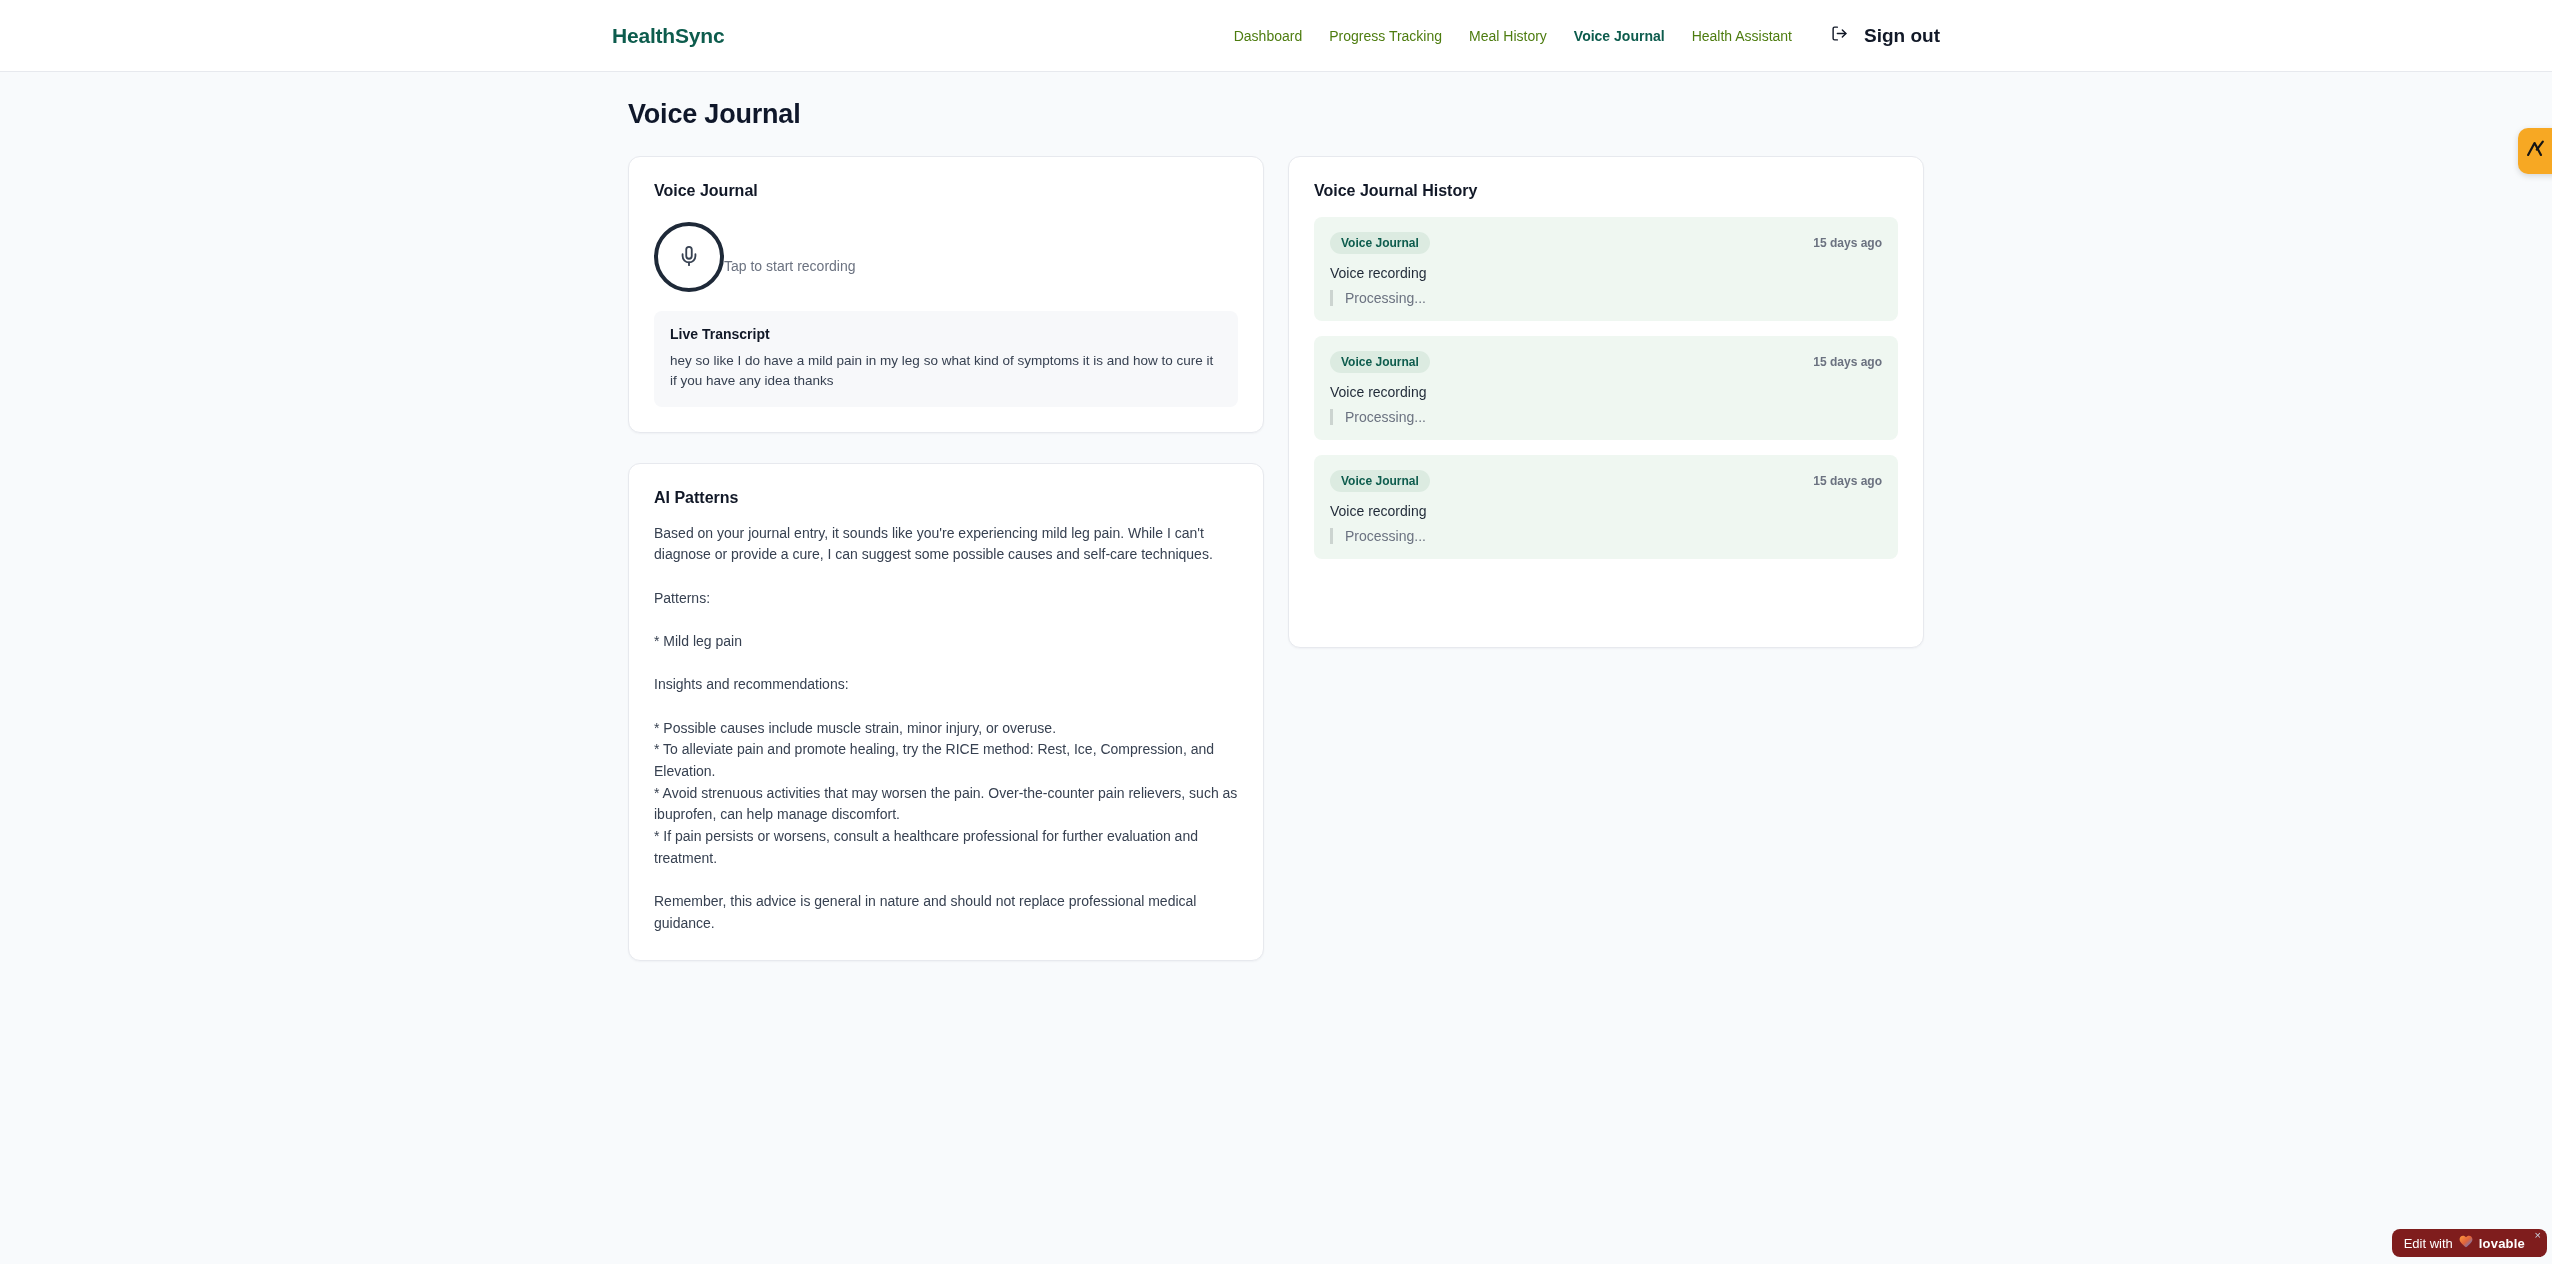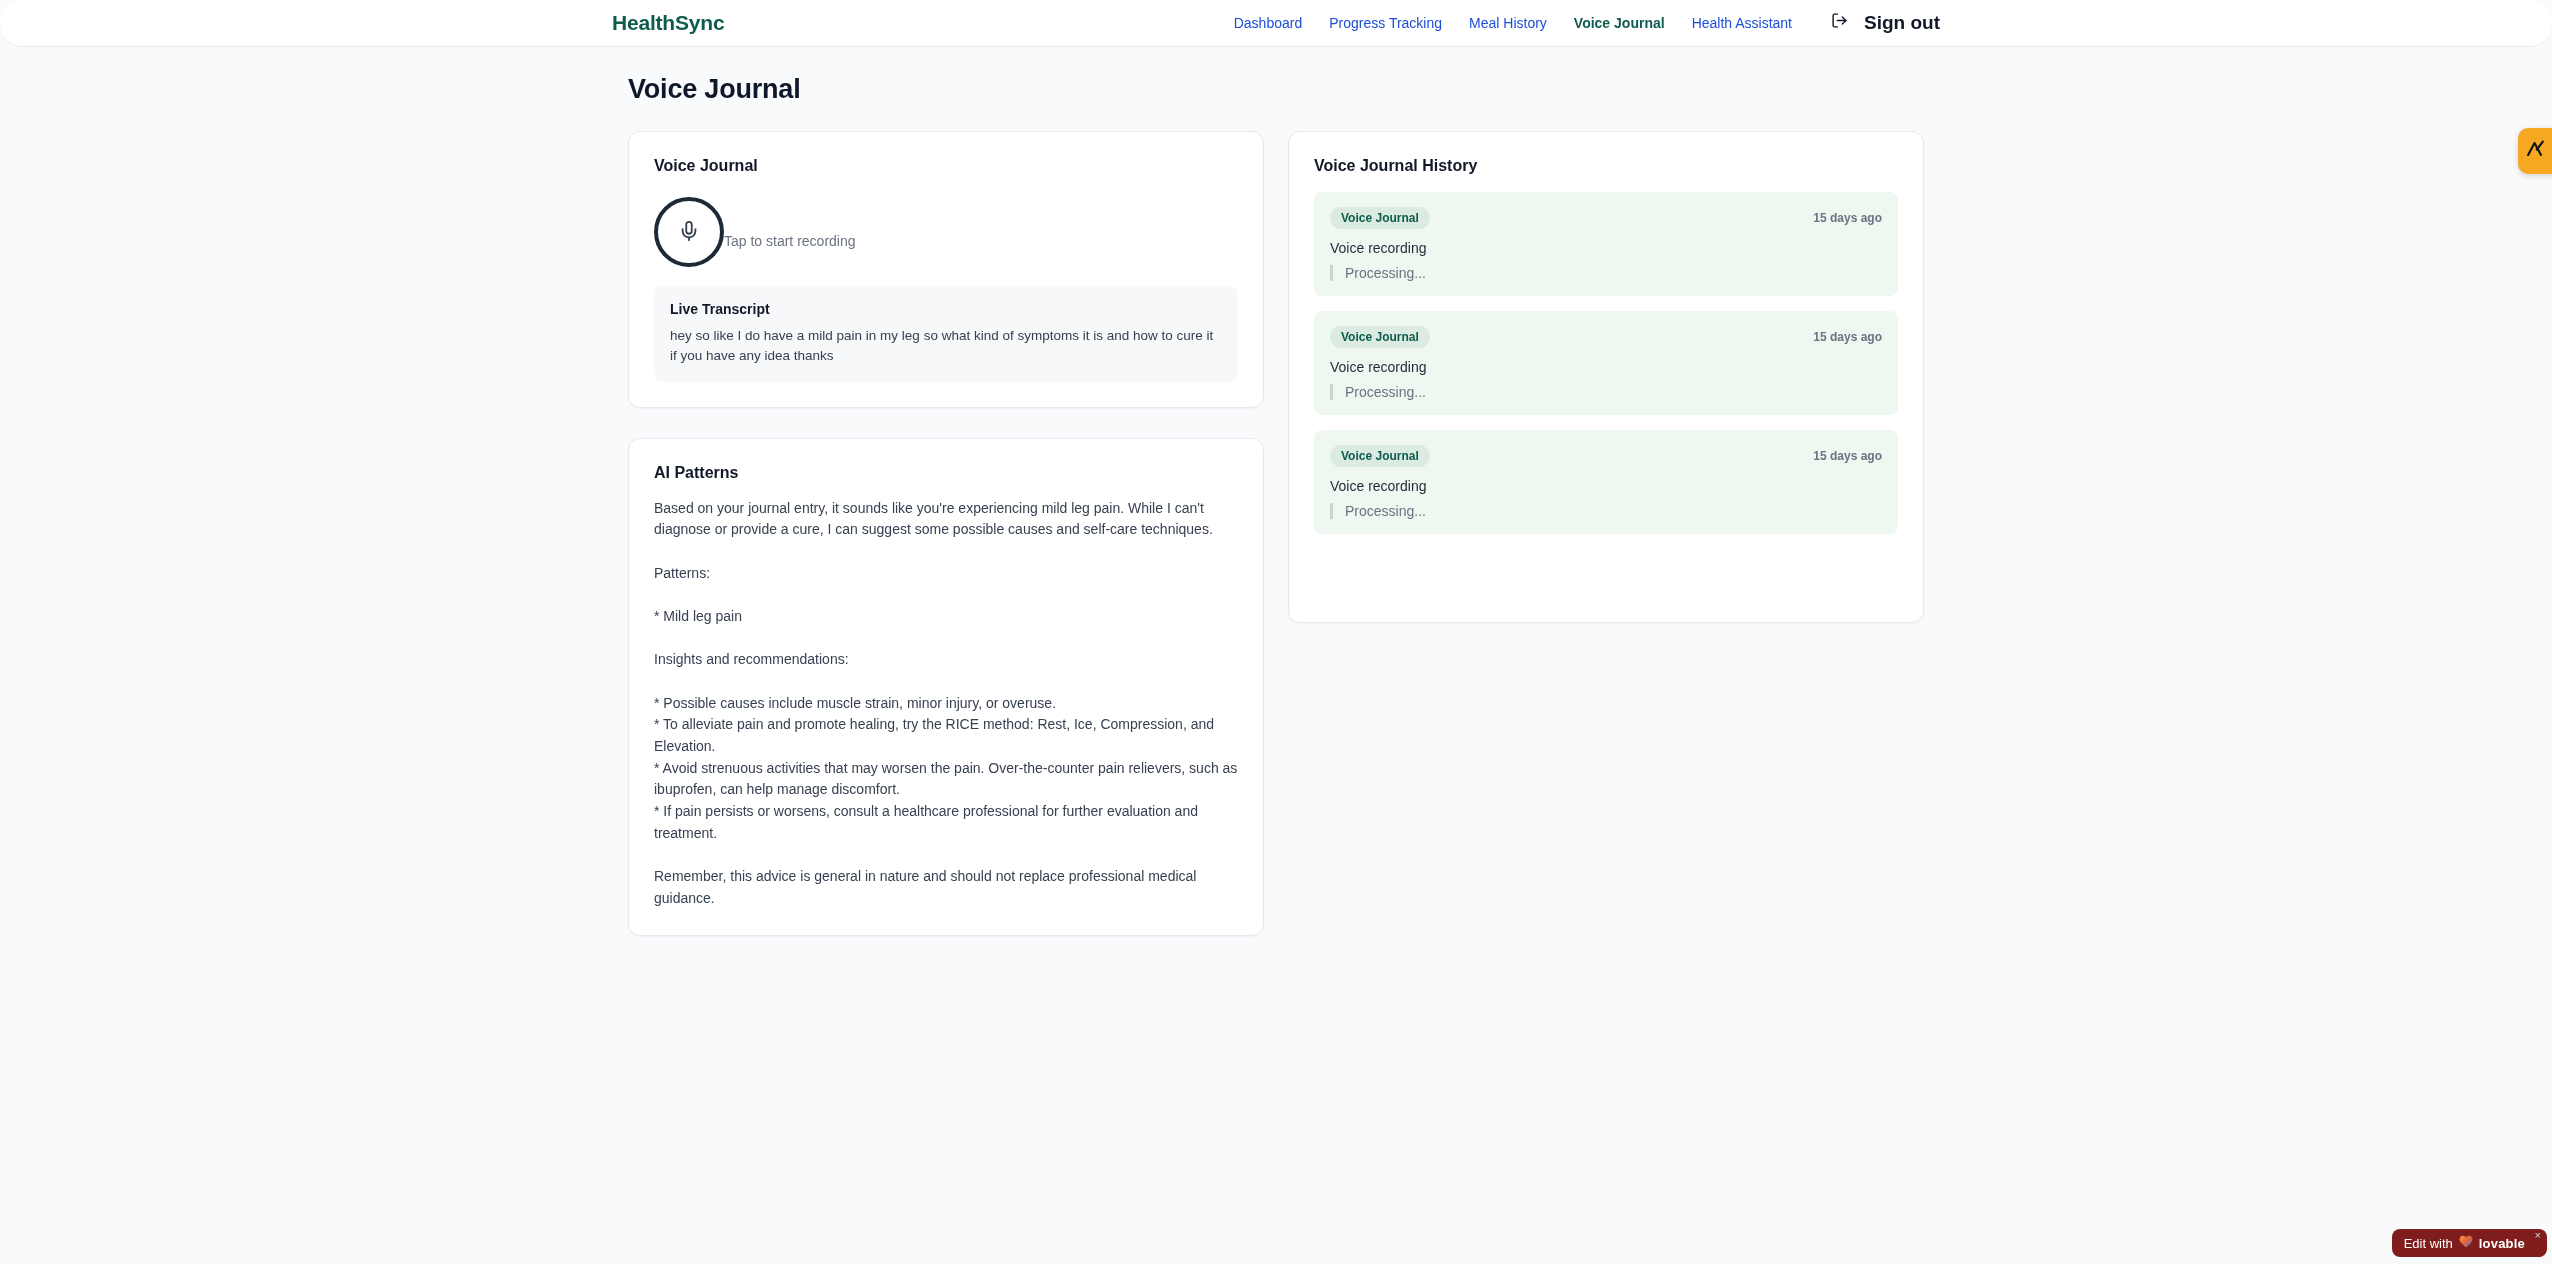--- a/index.html
+++ b/index.html
@@ -8,43 +8,42 @@
     font-family: "Liberation Sans", sans-serif;
     background: #f8fafc;
     color: #111827;
     position: relative;
   }
 
   
   .header {
     background: #ffffff;
     border-bottom: 1px solid #e7e9ee;
-    height: 47px;
-    border-radius: 22px;
+    height: 72px;
   }
   .header-inner {
     width: 1344px;
     margin: 0 auto;
     height: 100%;
     display: flex;
     align-items: center;
     justify-content: space-between;
     padding: 0 8px;
   }
   .brand {
     font-size: 21px;
     font-weight: bold;
     color: #0d5c4d;
     letter-spacing: -0.2px;
     cursor: pointer;
   }
   .nav { display: flex; align-items: center; gap: 27px; }
   .nav-link {
     font-size: 14px;
-    color: #1d4ed8;
+    color: #4d7c0f;
     text-decoration: none;
     cursor: pointer;
     white-space: nowrap;
   }
   .nav-link.active { color: #0d5c4d; font-weight: 600; }
   .signout {
     display: flex; align-items: center; gap: 16px;
     margin-left: 12px;
     font-size: 19px; font-weight: 600; color: #111827;
     cursor: pointer;

